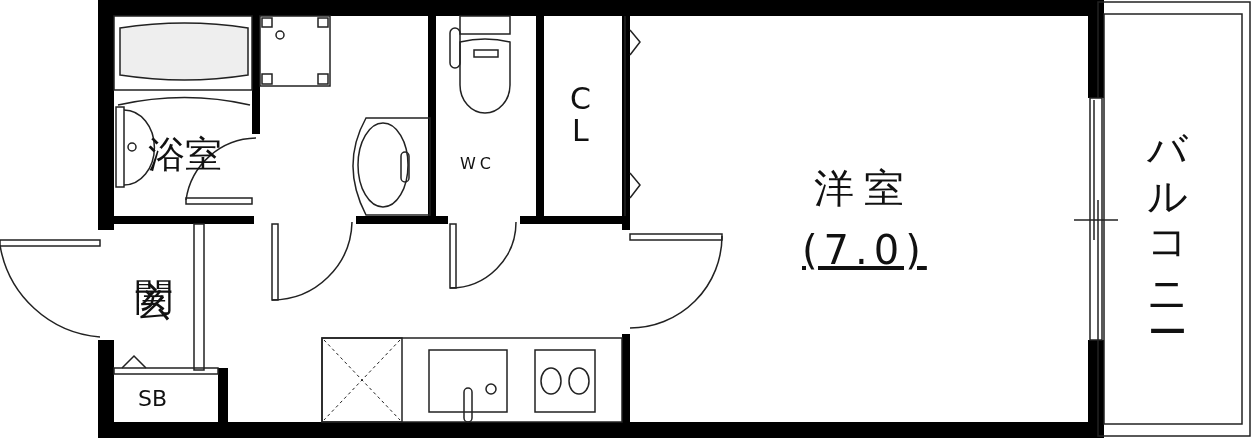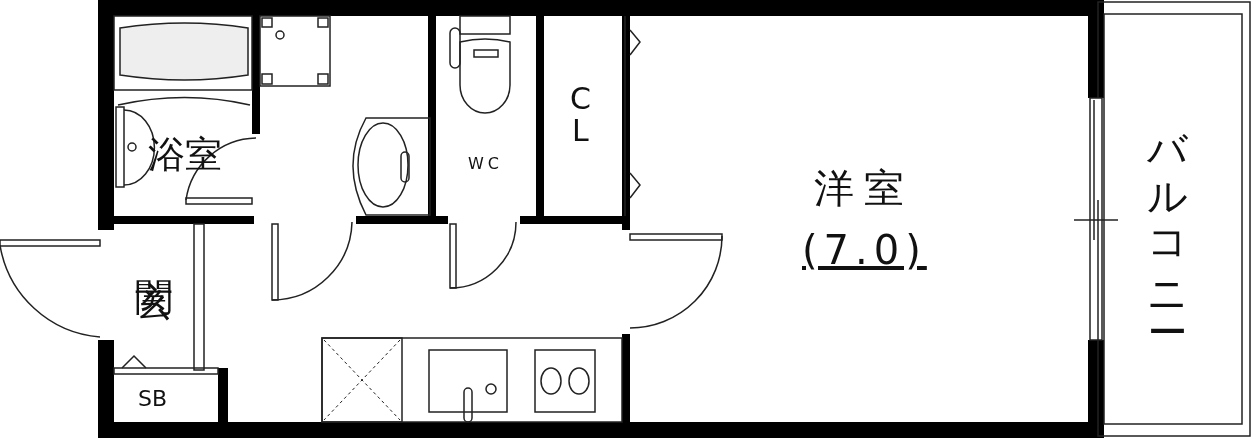--- a/index.html
+++ b/index.html
@@ -90,20 +90,20 @@
     <rect x="1098" y="2" width="152" height="434"></rect>
     <rect x="1104" y="14" width="138" height="410"></rect>
     <rect x="1090" y="98" width="12" height="242" fill="#fff"></rect>
     <line x1="1094" y1="100" x2="1094" y2="240"></line>
     <line x1="1098" y1="200" x2="1098" y2="340"></line>
     <line x1="1074" y1="220" x2="1118" y2="220"></line>
   </g>
 </svg>
 
 <div class="lbl" style="left:148px;top:136px;font-size:37px;">浴室</div>
-<div class="lbl" style="left:460px;top:156px;font-size:16px;letter-spacing:4px;margin-left:8px;">WC</div>
+<div class="lbl" style="left:460px;top:156px;font-size:16px;letter-spacing:4px;">WC</div>
 <div class="lbl" style="left:570px;top:84px;font-size:30px;">C</div>
 <div class="lbl" style="left:572px;top:116px;font-size:30px;">L</div>
 <div class="lbl" style="left:814px;top:168px;font-size:40px;letter-spacing:10px;text-align:right;">洋室</div>
 <div class="lbl" style="left:802px;top:230px;font-size:40px;letter-spacing:6px;text-decoration:underline;">(7.0)</div>
 <div class="lbl" style="left:135px;top:250px;font-size:38px;writing-mode:vertical-rl;">玄関</div>
 <div class="lbl" style="left:138px;top:388px;font-size:22px;">SB</div>
 <div class="lbl" style="left:1148px;top:105px;font-size:40px;writing-mode:vertical-rl;letter-spacing:6px;">バルコニー</div>
 
 </body></html>

